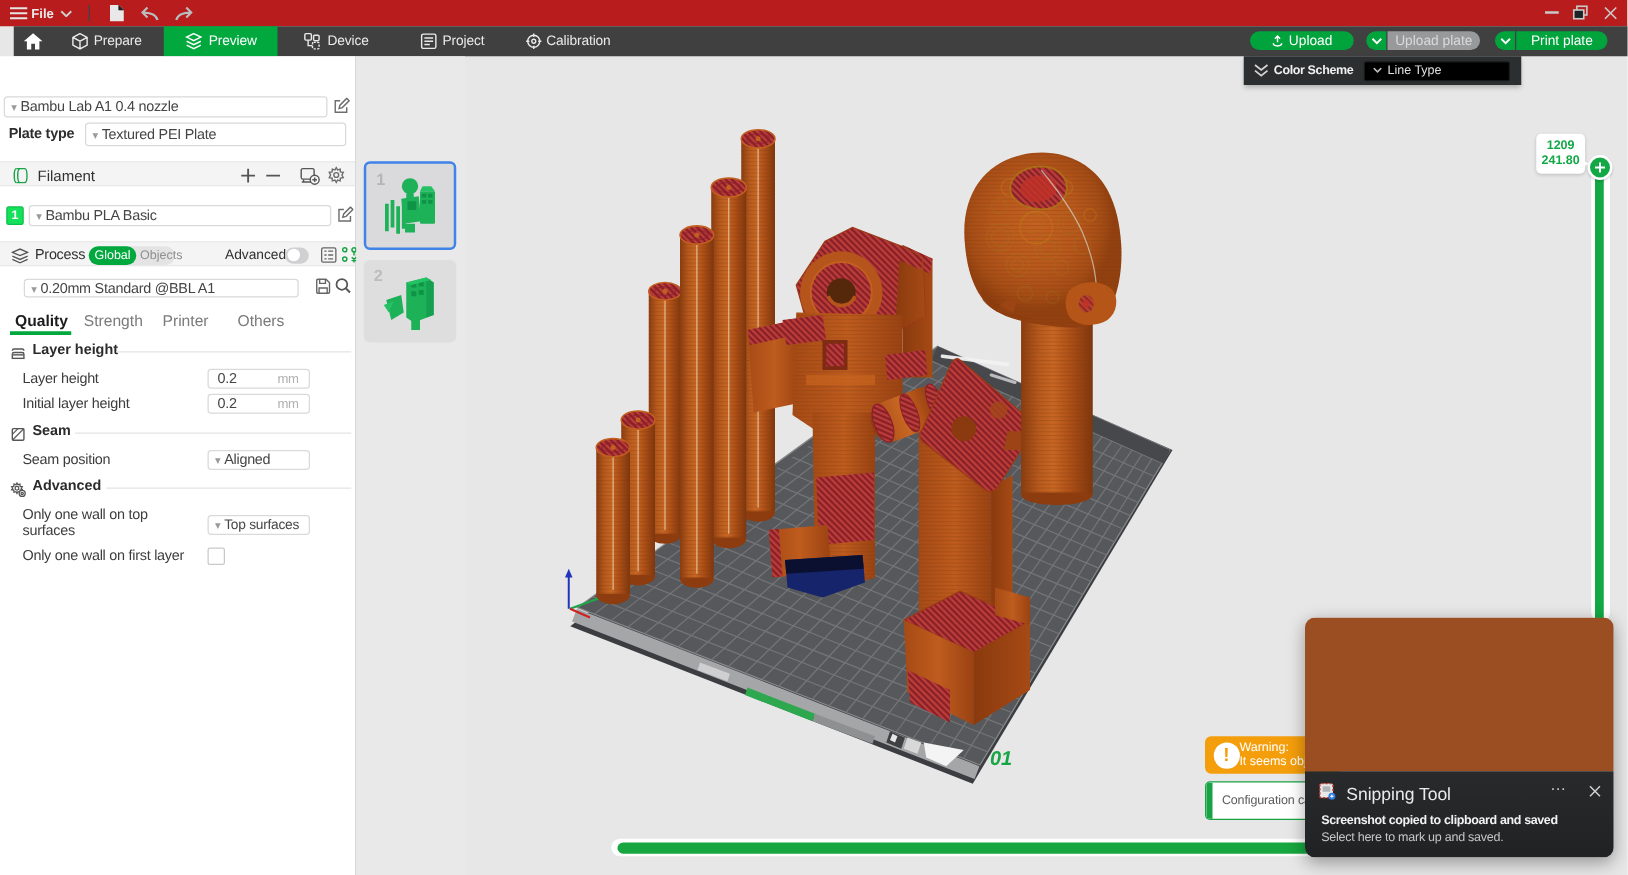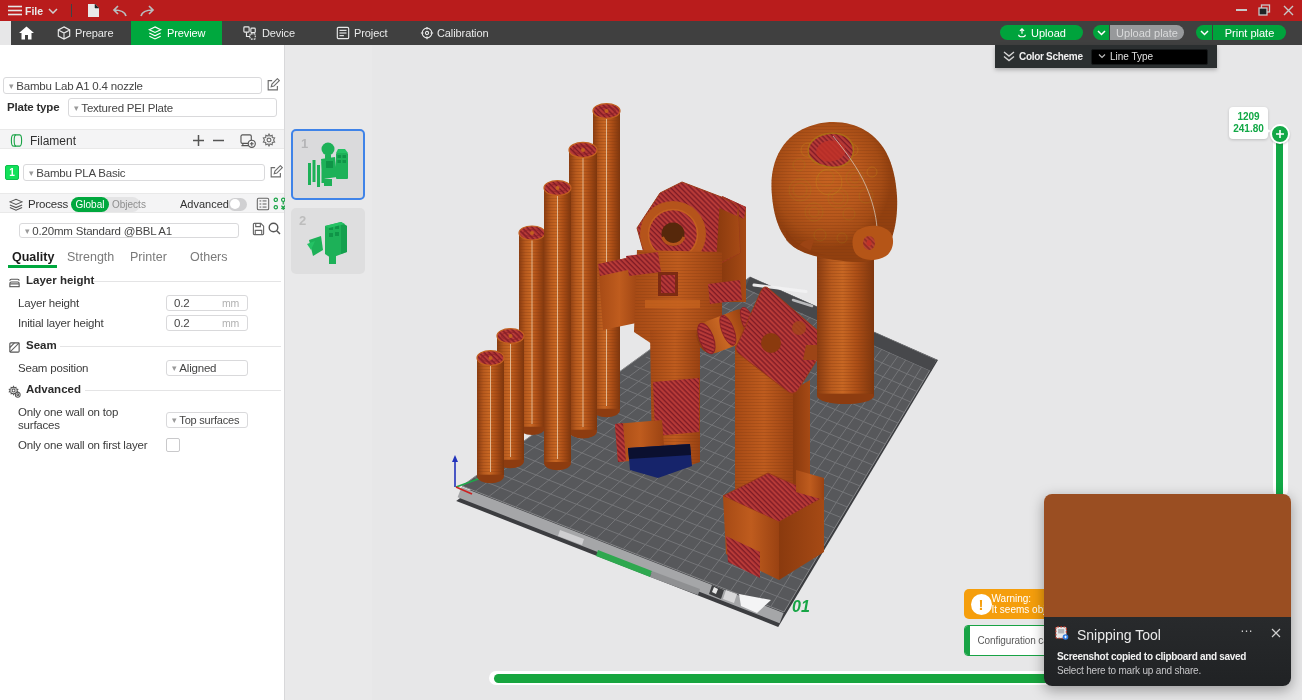--- a/index.html
+++ b/index.html
@@ -575,14 +575,14 @@
         <rect x="3.5" y="3.5" width="7" height="5" fill="#b0b3b8"></rect>
         <circle cx="12" cy="12.5" r="3.2" fill="#2f7de1"></circle>
         <path d="M10.5 12.5 L13.5 12.5 M12 11 L12 14" stroke="#fff" stroke-width="1"></path>
       </svg>
 <span class="abs" style="left:33px;top:133px;font-size:14px;color:#ebebeb;white-space:nowrap">Snipping Tool</span>
 <span class="abs" style="left:196px;top:126px;font-size:13px;color:#cfcfcf;letter-spacing:1px">…</span>
 <svg class="abs" style="left:227px;top:134px" width="10" height="10">
         <path d="M1 1 L9 9 M9 1 L1 9" stroke="#cfcfcf" stroke-width="1.2"></path>
       </svg>
 <span class="abs" style="left:13px;top:157px;font-size:10px;font-weight:bold;color:#f2f2f2;white-space:nowrap;letter-spacing:-0.3px">Screenshot copied to clipboard and saved</span>
-<span class="abs" style="left:13px;top:171px;font-size:10px;color:#c6c6c8;white-space:nowrap;letter-spacing:-0.2px">Select here to mark up and share.</span>
+<span class="abs" style="left:13px;top:171px;font-size:10px;color:#c6c6c8;white-space:nowrap;letter-spacing:-0.2px">Select here to mark up and saved.</span>
 </div>
   </div>
 </body></html>

